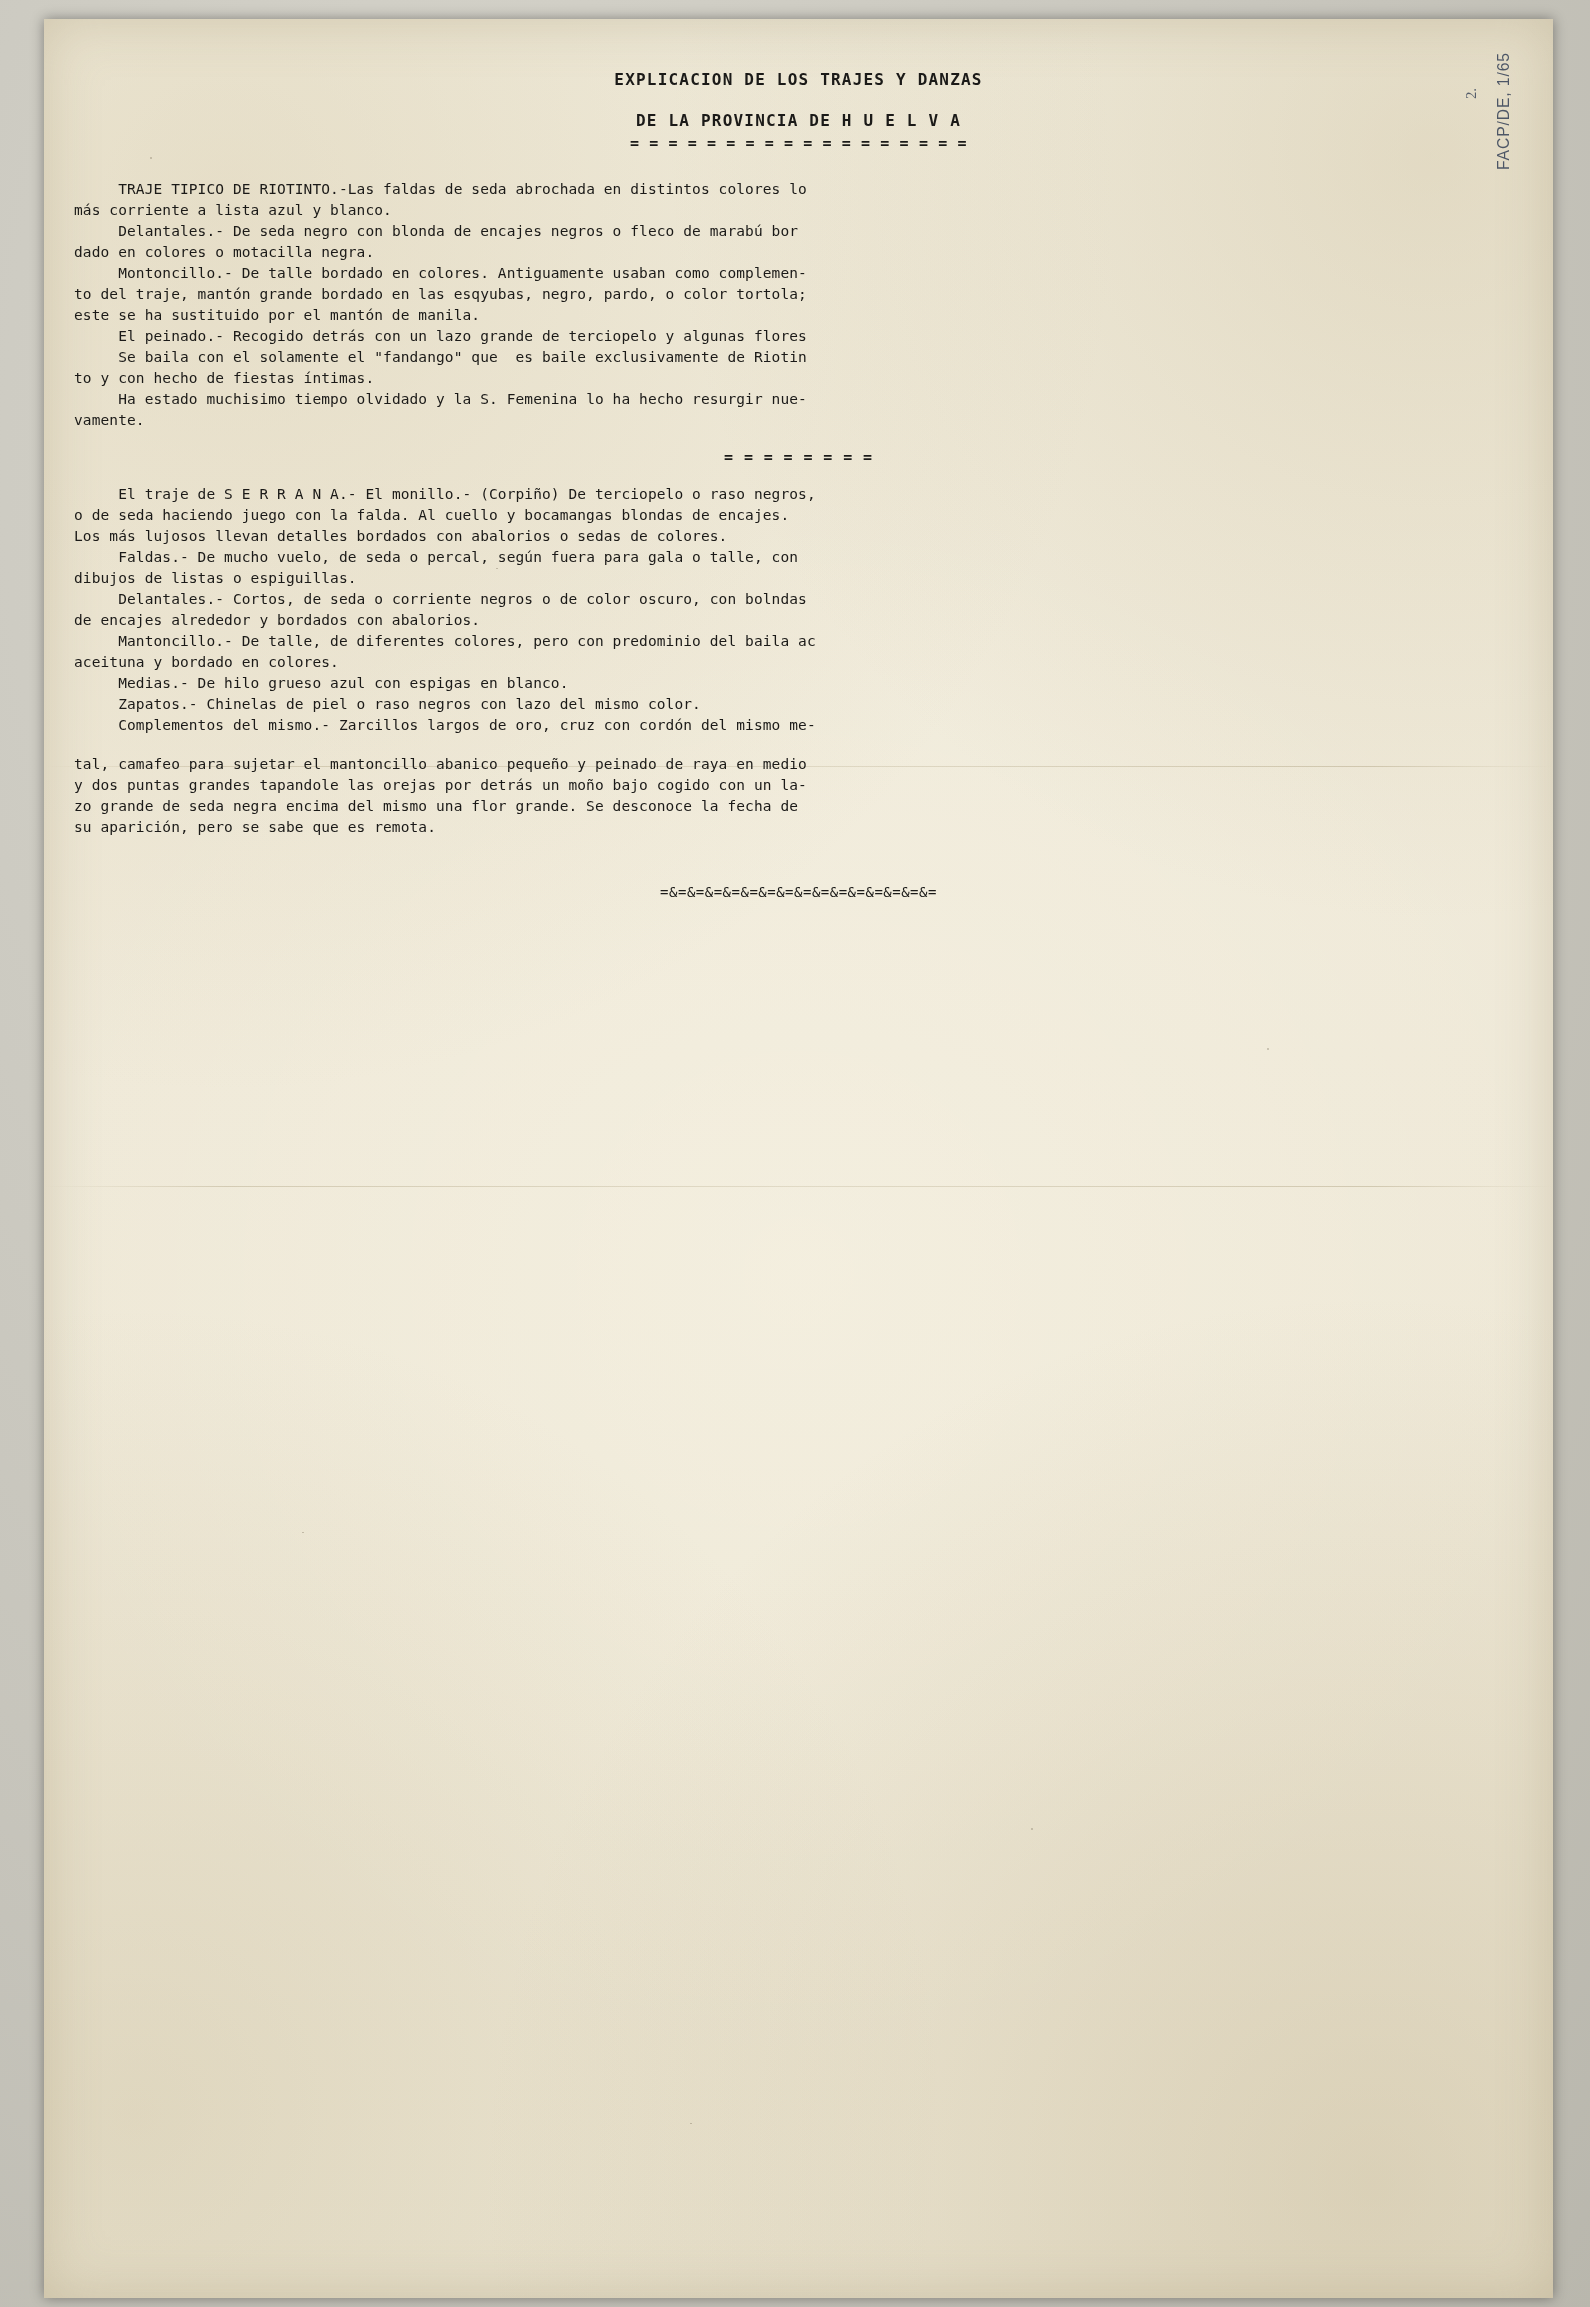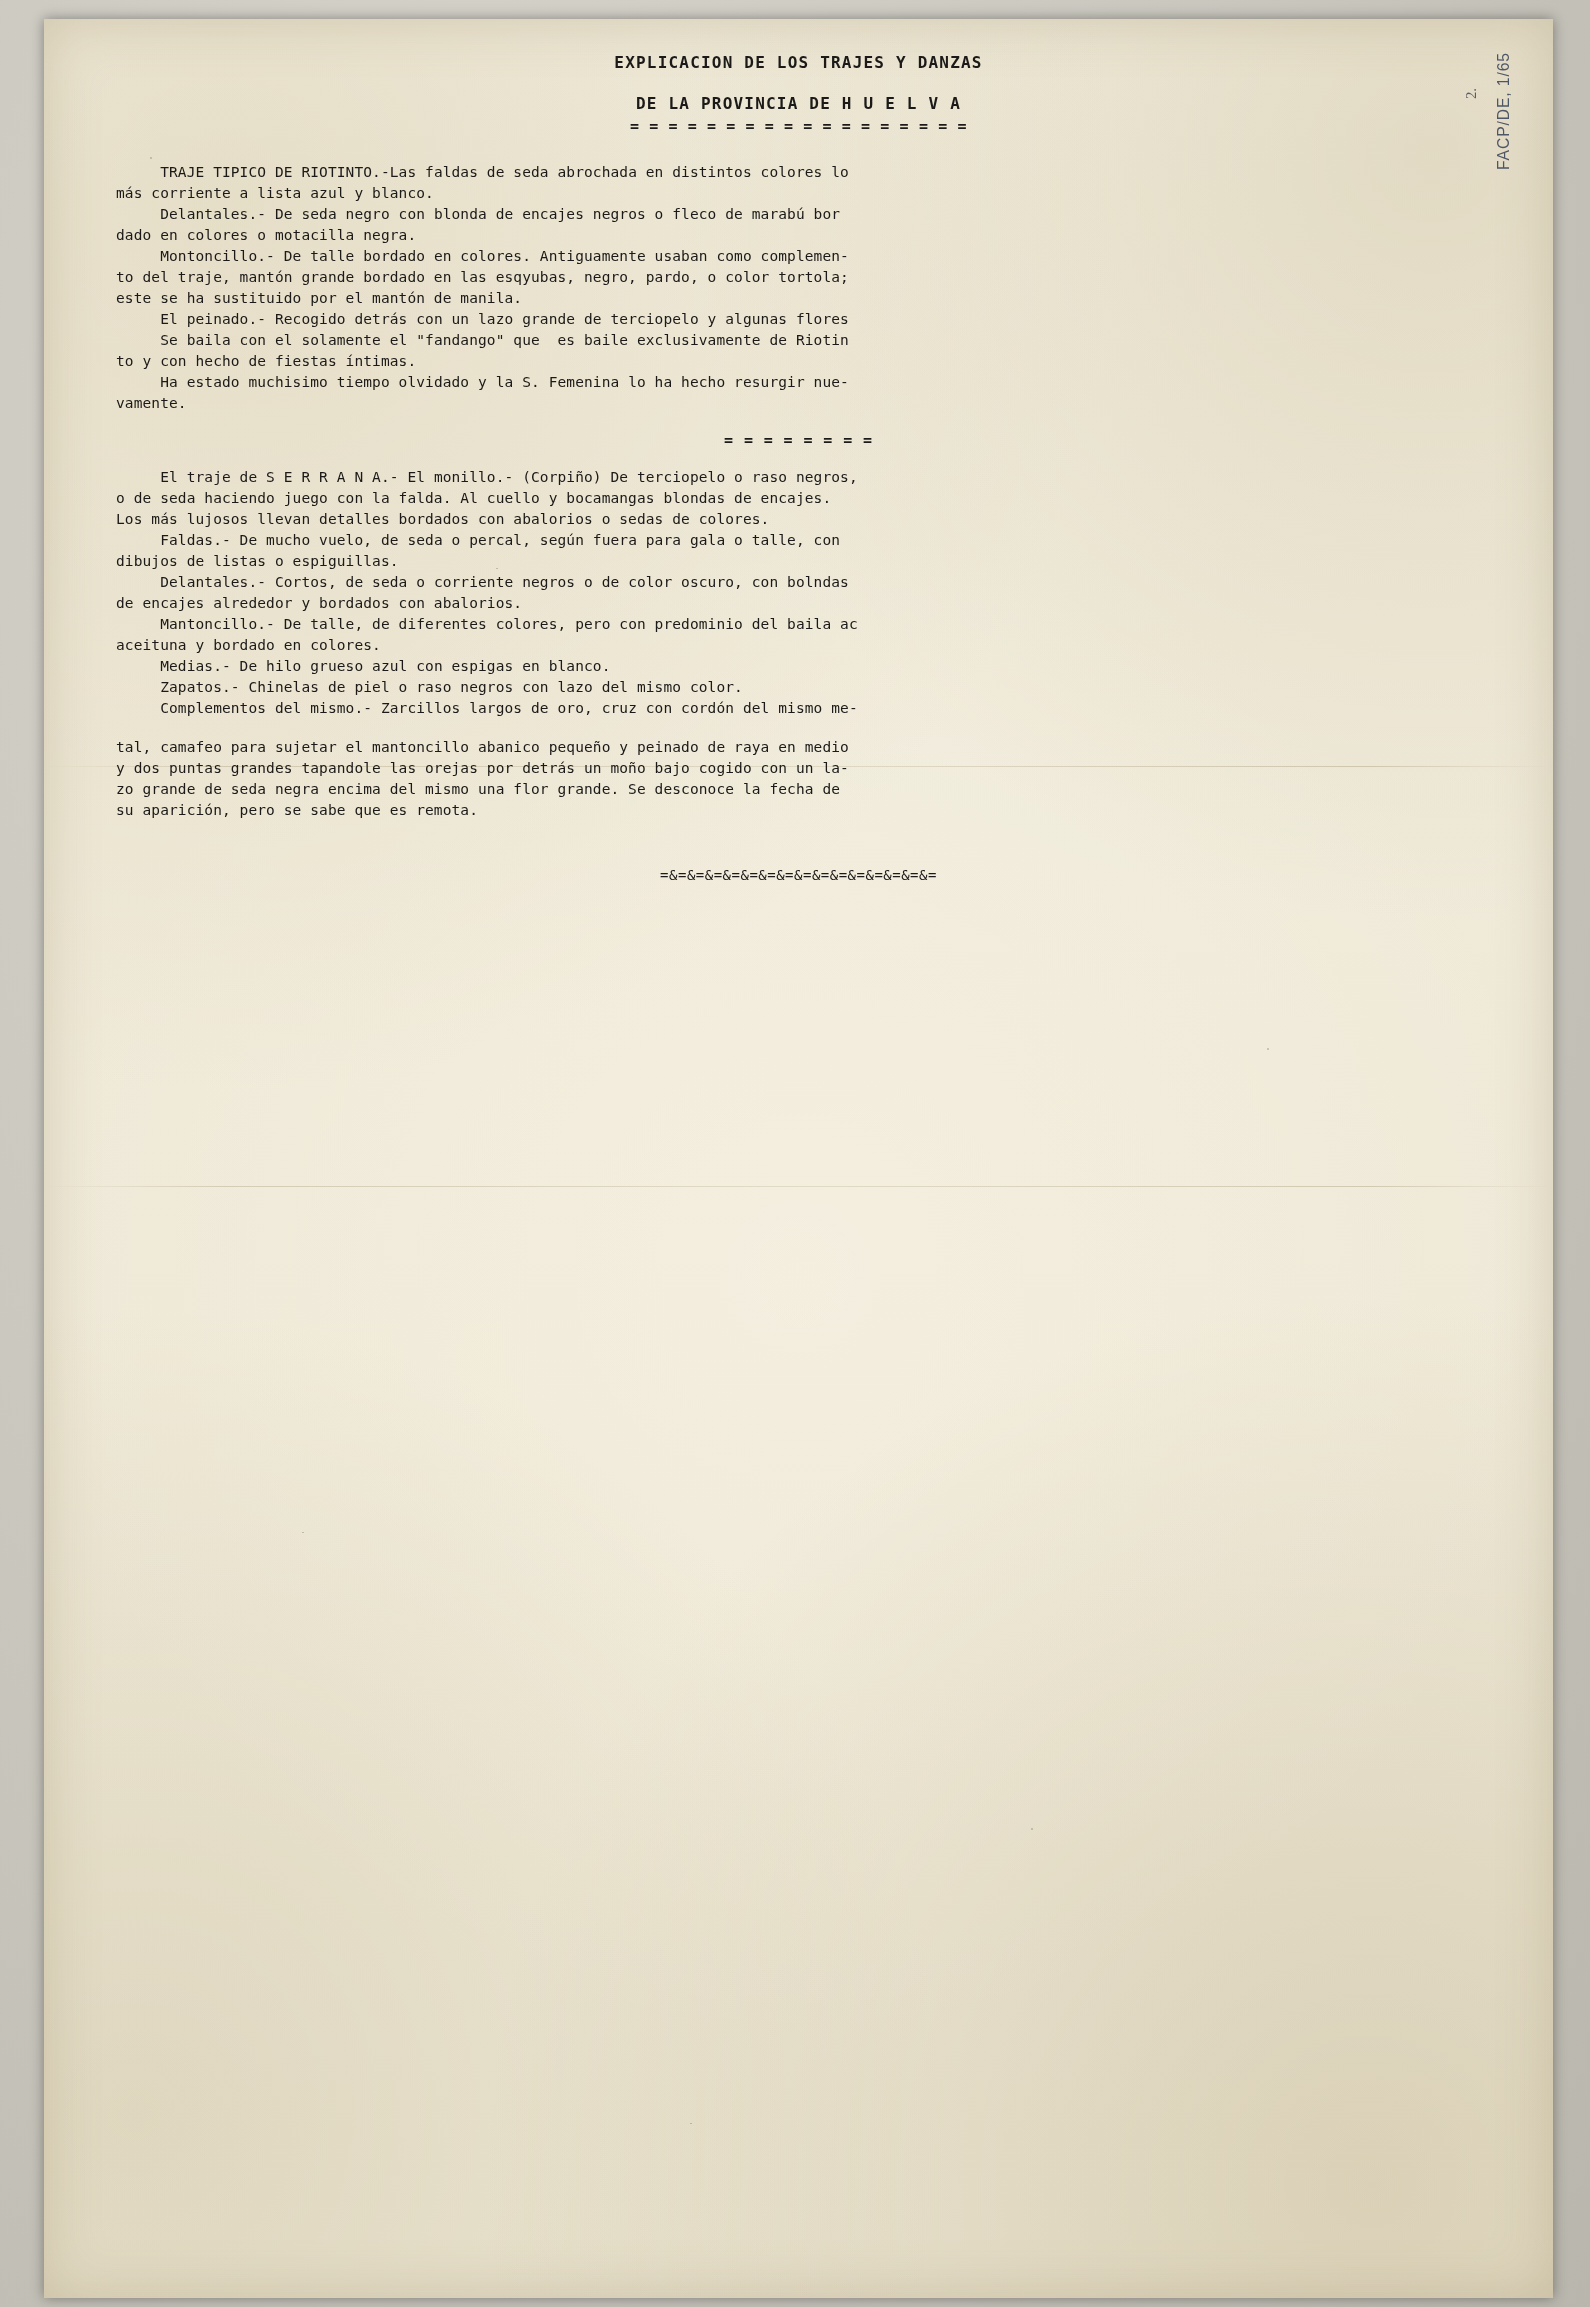--- a/index.html
+++ b/index.html
@@ -54,21 +54,21 @@
     position: absolute;
     left: 0;
     width: 1509px;
     height: 1.4px;
     background: linear-gradient(90deg, rgba(160,146,110,0) 0%, rgba(160,146,110,0.35) 12%, rgba(160,146,110,0.22) 50%, rgba(160,146,110,0.38) 88%, rgba(160,146,110,0) 100%);
     pointer-events: none;
   }
 
   .text-body {
     position: absolute;
-    left: 0; top: 0;
+    left: 0; top: 17px;
     width: 1509px;
     color: #1b1a18;
     font-size: 14.5px;
     line-height: 21px;
     letter-spacing: 0.1px;
   }
 
   .title-block {
     text-align: center;
     margin-top: 33px;
@@ -92,21 +92,20 @@
   }
 
   .para {
     margin: 0;
     padding: 0 30px 0 30px;
     white-space: pre-wrap;
     word-break: normal;
   }
   .blk {
     margin-top: 0;
-    margin-left: 42px;
   }
   .first-block {
     margin-top: 25px;
   }
   .sep-row {
     text-align: center;
     font-size: 15px;
     letter-spacing: 0.9px;
     font-weight: 700;
     margin-top: 15.7px;

